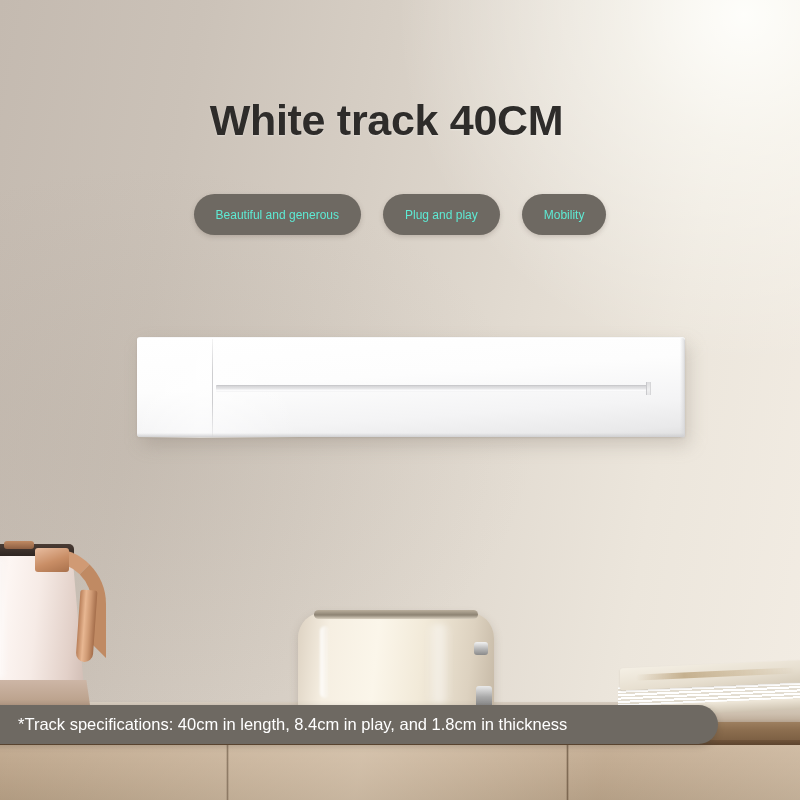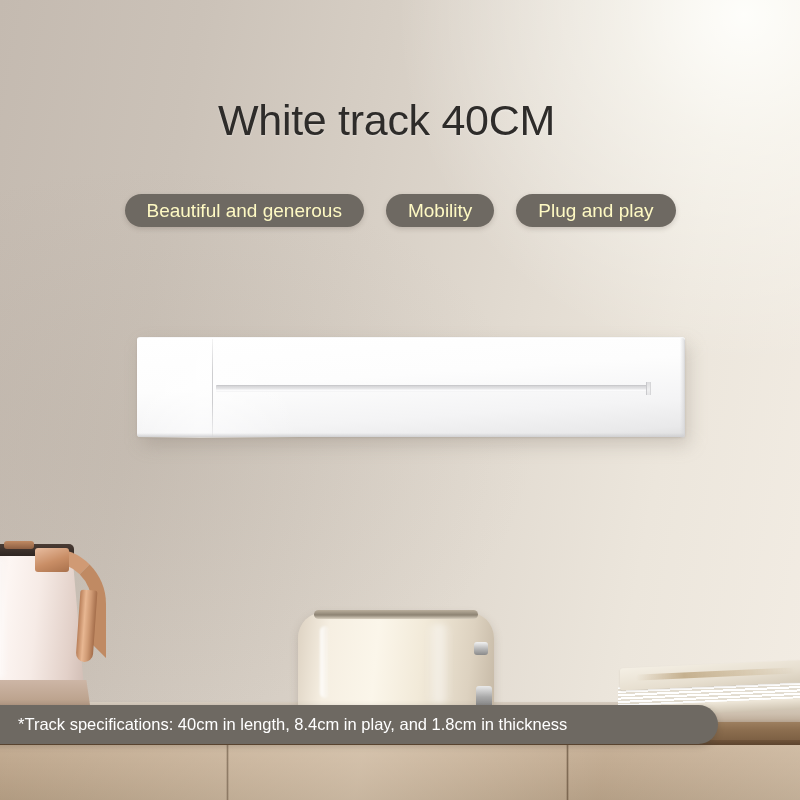--- a/index.html
+++ b/index.html
@@ -25,40 +25,40 @@
   }
   .wall-soft {
     position:absolute; left:0; top:0; width:800px; height:712px;
     background:radial-gradient(ellipse 70% 55% at 18% 62%, rgba(160,148,136,0.16) 0%, rgba(160,148,136,0) 70%);
   }
 
   
   .title {
     position:absolute; left:0; top:96px; width:773px;
     text-align:center;
-    font-size:43px; font-weight:normal;
+    font-size:43px; font-weight:bold;
     color:#2e2c2a;
     letter-spacing:-0.3px;
     text-shadow:0 1px 2px rgba(255,255,255,0.35);
   }
 
   
   .pill-row {
     position:absolute; left:0; top:194px; width:800px;
     display:flex; justify-content:center; align-items:center;
     gap:22px;
   }
   .pill {
-    height:33px;
+    height:41px;
     display:flex; align-items:center; justify-content:center;
     padding:0 22px;
     border-radius:21px;
     background:#6e6962;
-    color:#fef9c3;
-    font-size:19px;
+    color:#5eead4;
+    font-size:12px;
     white-space:nowrap;
     box-shadow:0 2px 5px rgba(80,70,60,0.22);
   }
 
   
   .track-wrap {
     position:absolute; left:137px; top:337px;
     width:548px; height:102px;
   }
   .track-shadow {
@@ -272,22 +272,22 @@
 
 <div id="scene">
 
   <div class="wall"></div>
   <div class="wall-soft"></div>
 
   <div class="title">White track 40CM</div>
 
   <div class="pill-row">
     <div class="pill">Beautiful and generous</div>
+    <div class="pill">Plug and play</div>
     <div class="pill">Mobility</div>
-    <div class="pill">Plug and play</div>
   </div>
 
   <div class="track-wrap">
     <div class="track-shadow"></div>
     <div class="track-body">
       <div class="track-gloss"></div>
       <div class="track-seam"></div>
       <div class="track-groove"></div>
       <div class="track-groove-end"></div>
       <div class="track-edge-right"></div>

